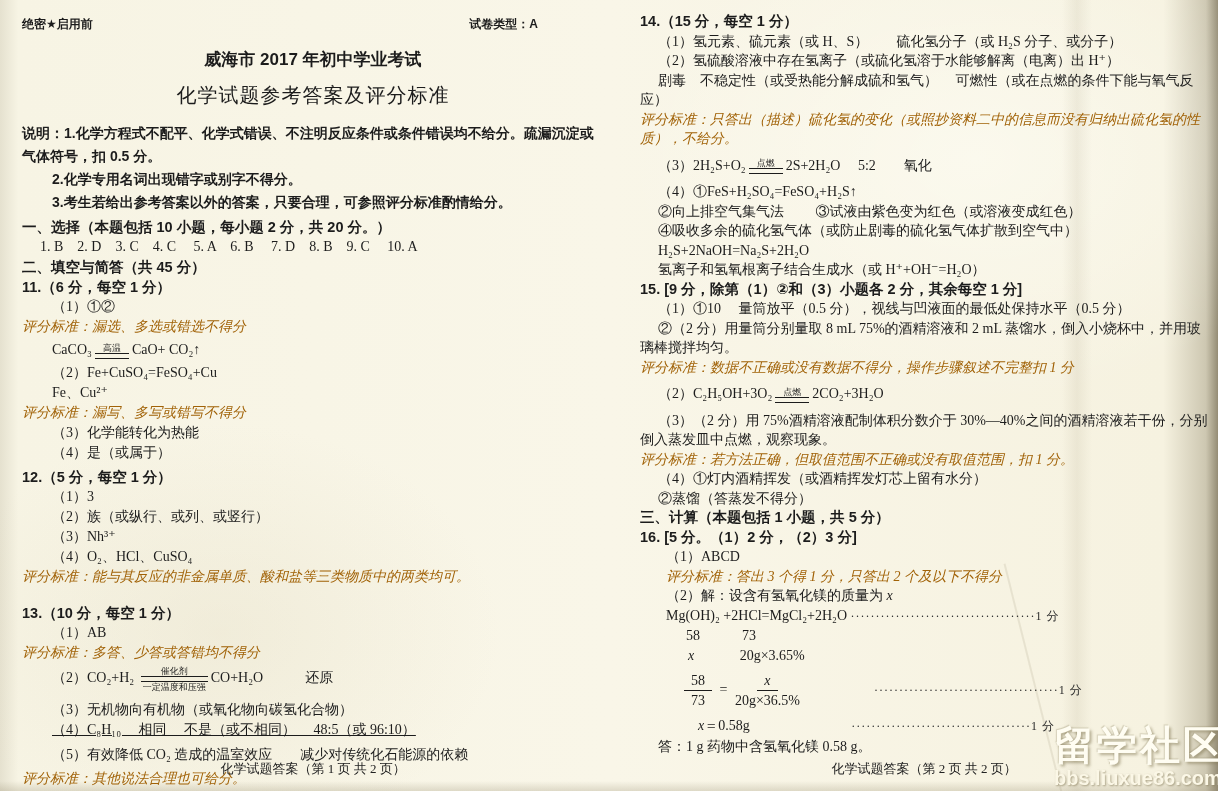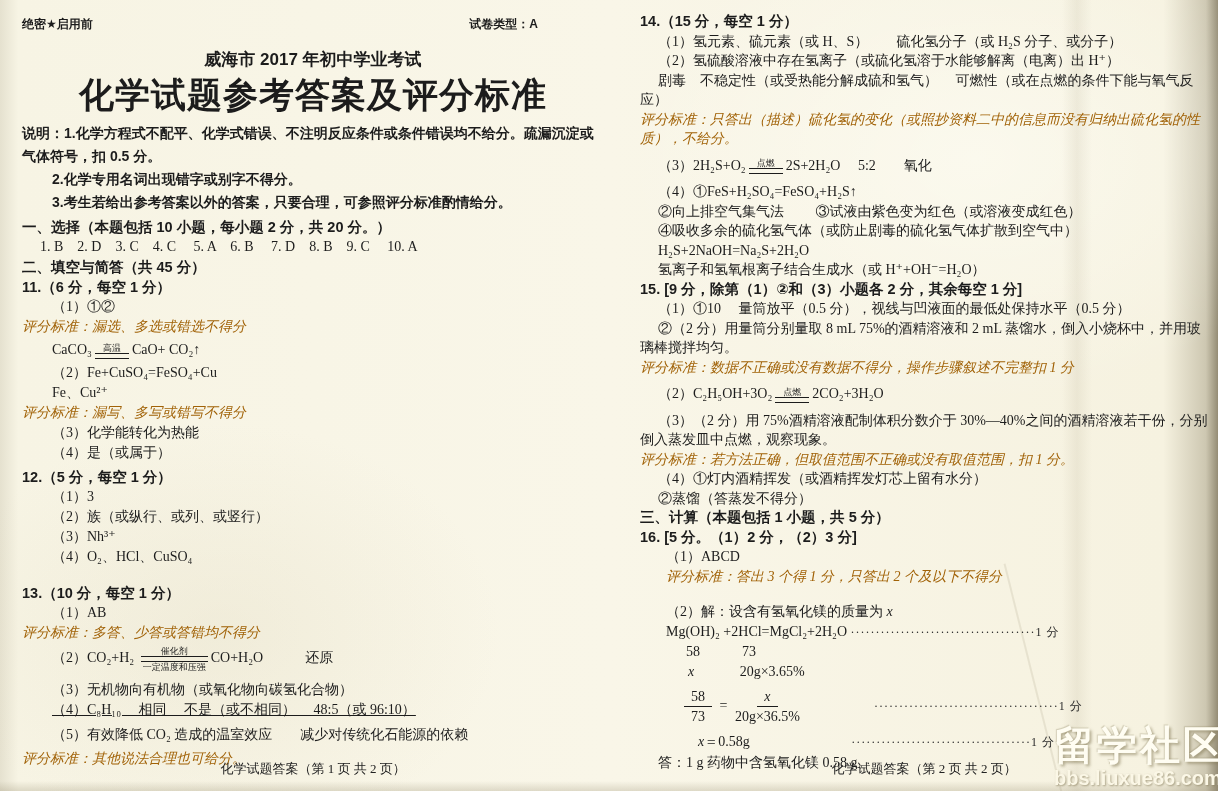--- a/index.html
+++ b/index.html
@@ -23,21 +23,21 @@
   .page{position:absolute;}
   .page-left{left:22px;top:14px;width:582px;}
   .page-right{left:640px;top:12px;width:568px;line-height:19.5px;}
 
   .doc-header{display:flex;justify-content:space-between;align-items:flex-start;
     font-family:"Liberation Sans","DejaVu Sans",sans-serif;font-weight:700;font-size:12px;}
   .doc-header .right{padding-right:66px;}
 
   .title1{text-align:center;font-weight:700;font-size:17px;margin-top:16px;
     font-family:"Liberation Sans","DejaVu Sans",sans-serif;}
-  .title2{text-align:center;font-weight:700;font-size:35px;line-height:34px;margin:8px 0 10px;
+  .title2{text-align:center;font-weight:400;font-size:20px;line-height:34px;margin:8px 0 10px;
     letter-spacing:1px;font-family:"Liberation Sans","DejaVu Sans",sans-serif;}
 
   .notes .line{font-family:"Liberation Sans","DejaVu Sans",sans-serif;font-weight:700;
     font-size:14px;line-height:23px;}
   .notes{margin-bottom:3px;}
 
   .line{min-height:19px;}
   .h{font-weight:700;font-family:"Liberation Sans","DejaVu Sans",sans-serif;font-size:14.5px;}
   .k{font-style:italic;color:#a16207;}
   .eq{padding-top:3px;padding-bottom:3px;}
@@ -97,20 +97,21 @@
       <div class="line n" style="text-indent: 30px;"><span>（2）Fe+CuSO₄=FeSO₄+Cu</span></div>
       <div class="line n" style="text-indent: 30px;"><span>Fe、Cu²⁺</span></div>
       <div class="line k"><span>评分标准：漏写、多写或错写不得分</span></div>
       <div class="line n" style="text-indent: 30px;"><span>（3）化学能转化为热能</span></div>
       <div class="line n" style="text-indent: 30px;"><span>（4）是（或属于）</span></div>
       <div class="line h" style="margin-top: 4px;"><span>12.（5 分，每空 1 分）</span></div>
       <div class="line n" style="text-indent: 30px;"><span>（1）3</span></div>
       <div class="line n" style="text-indent: 30px;"><span>（2）族（或纵行、或列、或竖行）</span></div>
       <div class="line n" style="text-indent: 30px;"><span>（3）Nh³⁺</span></div>
       <div class="line n" style="text-indent: 30px;"><span>（4）O₂、HCl、CuSO₄</span></div>
+      <div class="line k"><span>评分标准：能与其反应的非金属单质、酸和盐等三类物质中的两类均可。</span></div>
       <div class="line h" style="margin-top: 16px;"><span>13.（10 分，每空 1 分）</span></div>
       <div class="line n" style="text-indent: 30px;"><span>（1）AB</span></div>
       <div class="line k"><span>评分标准：多答、少答或答错均不得分</span></div>
       <div class="line n eq" style="padding-left: 30px;"><span>（2）CO₂+H₂ </span><span class="rxn">
           <span class="rxa">催化剂</span>
           <span class="rxbar"></span>
           <span class="rxb">一定温度和压强</span>
         </span><span>CO+H₂O　　　还原</span></div>
       <div class="line n" style="text-indent: 30px; margin-top: 5px;"><span>（3）无机物向有机物（或氧化物向碳氢化合物）</span></div>
       <div class="line n" style="text-indent: 30px; text-decoration: underline;"><span>（4）C₈H₁₀　 相同　 不是（或不相同）　 48:5（或 96:10）</span></div>
@@ -144,21 +145,21 @@
           <span class="rxbar"></span>
         </span><span>2CO₂+3H₂O</span></div>
       <div class="line n" style="text-indent: 18px; margin-top: 4px;"><span>（3）（2 分）用 75%酒精溶液配制体积分数介于 30%—40%之间的酒精溶液若干份，分别倒入蒸发皿中点燃，观察现象。</span></div>
       <div class="line k"><span>评分标准：若方法正确，但取值范围不正确或没有取值范围，扣 1 分。</span></div>
       <div class="line n" style="text-indent: 18px;"><span>（4）①灯内酒精挥发（或酒精挥发灯芯上留有水分）</span></div>
       <div class="line n" style="text-indent: 18px;"><span>②蒸馏（答蒸发不得分）</span></div>
       <div class="line h"><span>三、计算（本题包括 1 小题，共 5 分）</span></div>
       <div class="line h"><span>16. [5 分。（1）2 分，（2）3 分]</span></div>
       <div class="line n" style="text-indent: 26px;"><span>（1）ABCD</span></div>
       <div class="line k" style="text-indent: 26px;"><span>评分标准：答出 3 个得 1 分，只答出 2 个及以下不得分</span></div>
-      <div class="line n" style="text-indent: 26px; margin-top: 16px;"><span>（2）解：设含有氢氧化镁的质量为 </span><i>x</i></div>
+      <div class="line n" style="text-indent: 26px;"><span>（2）解：设含有氢氧化镁的质量为 </span><i>x</i></div>
       <div class="line n" style="text-indent: 26px;"><span>Mg(OH)₂ +2HCl=MgCl₂+2H₂O </span><span class="dots">·····································1 分</span></div>
       <div class="line n" style="text-indent: 46px;"><span>58　　　73</span></div>
       <div class="line n" style="text-indent: 48px;"><i>x</i><span>　　　 20g×3.65%</span></div>
       <div class="line n eq" style="padding-left: 40px; margin-top: 4px;"><span class="frac">
           <span class="fnum">58</span>
           <span class="fden">73</span>
         </span><span> = </span><span class="frac">
           <span class="fnum" style="font-style: italic;">x</span>
           <span class="fden">20g×36.5%</span>
         </span><span>　　　　　</span><span class="dots">·····································1 分</span></div>

